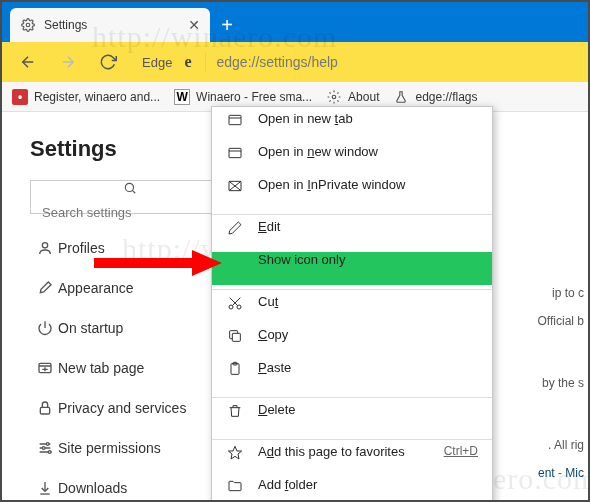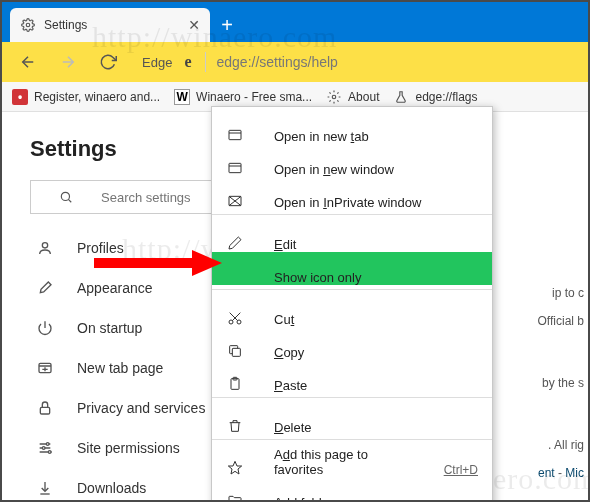--- a/index.html
+++ b/index.html
@@ -25,32 +25,32 @@
 
 .bookmarks { height: 30px; background: #f7f7f7; border-bottom: 1px solid #e0e0e0; display: flex; align-items: center; padding: 0 10px; gap: 14px; }
 .bm { display: flex; align-items: center; gap: 6px; font-size: 12px; color: #333; }
 .bm .ico { width: 16px; height: 16px; display: flex; align-items: center; justify-content: center; font-size: 12px; }
 .ico.red { background: #d13438; color: #fff; font-weight: bold; border-radius: 2px; }
 .ico.w { background: #fff; border: 1px solid #999; color: #000; font-weight: bold; }
 
 .content { display: flex; height: calc(100% - 110px); background: #fff; }
 .sidebar { width: 240px; padding: 24px 0 0 28px; }
 .sb-title { font-size: 22px; font-weight: 600; color: #222; margin-bottom: 18px; }
-.search-box { display: flex; align-items: center; border: 1px solid #ccc; height: 34px; padding: 0 28px; gap: 28px; width: 200px; margin-bottom: 14px; }
+.search-box { display: flex; align-items: center; border: 1px solid #ccc; height: 34px; padding: 0 17px; gap: 10px; width: 200px; margin-bottom: 14px; flex-direction: column; }
 .search-box input { border: none; outline: none; font-size: 13px; flex: 1; background: transparent; }
-.nav-item { display: flex; align-items: center; gap: 23px; height: 40px; font-size: 14px; color: #333; padding-left: 6px; }
+.nav-item { display: flex; align-items: center; gap: 4px; height: 40px; font-size: 14px; color: #333; padding-left: 6px; }
 .nav-item .nico { width: 18px; height: 18px; display: flex; align-items: center; justify-content: center; color: #555; }
 
 .main { flex: 1; padding: 40px 0 0 0; font-size: 12px; color: #555; overflow: hidden; position: relative; }
 .main-line { text-align: right; padding-right: 4px; margin: 14px 0; white-space: nowrap; }
 .link { color: #0c4a6e; }
 
 
 .ctx { position: absolute; left: 209px; top: 104px; width: 282px; background: #fff; border: 1px solid #c8c8c8; box-shadow: 2px 2px 8px rgba(0,0,0,0.25); z-index: 50; padding: 4px 0; }
-.ctx-item { display: flex; align-items: flex-end; height: 33px; padding: 0 14px; gap: 30px; font-size: 13px; color: #222; }
+.ctx-item { display: flex; align-items: flex-start; height: 33px; padding: 0 14px; gap: 14px; font-size: 13px; color: #222; }
 .ctx-item.hover { background: #22c55e; }
 .ctx-item .cico { width: 18px; height: 18px; display: flex; align-items: center; justify-content: center; color: #333; }
 .ctx-item .lbl { flex: 1; }
 .ctx-item .shortcut { color: #666; font-size: 12px; text-decoration: underline; }
 .ctx-sep { height: 1px; background: #ddd; margin: 4px 0; }
 .ul { text-decoration: underline; }
 
 
 .arrow { position: absolute; left: 90px; top: 246px; z-index: 60; }
 

